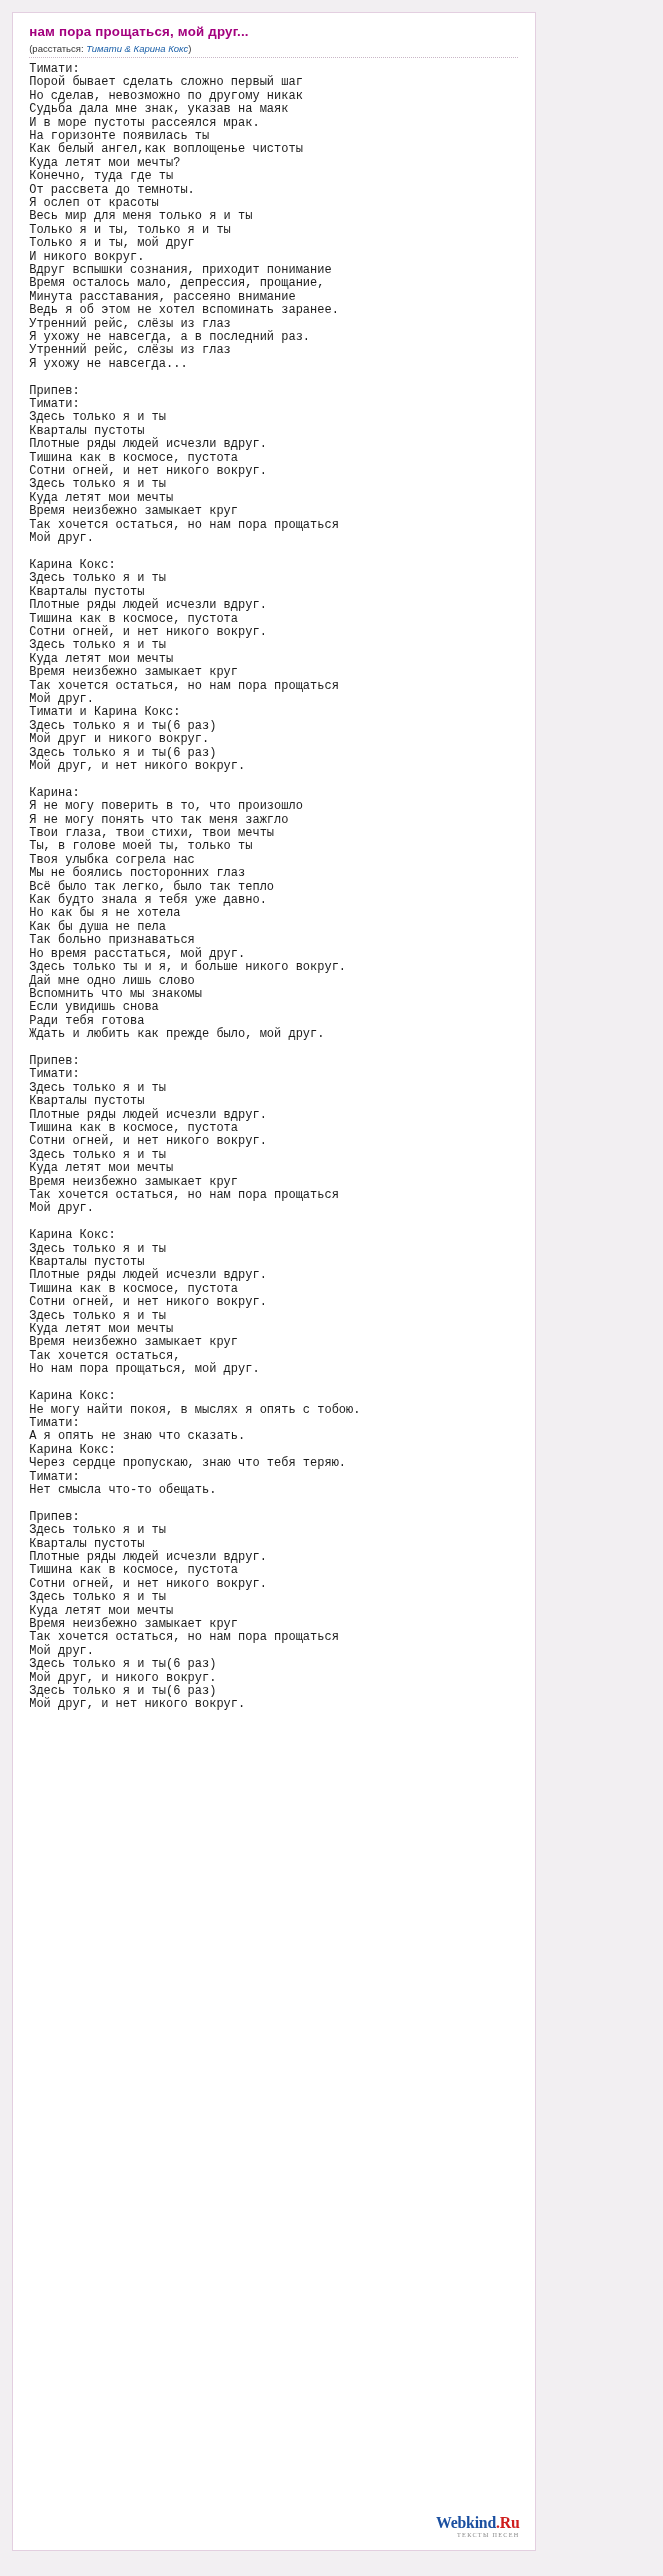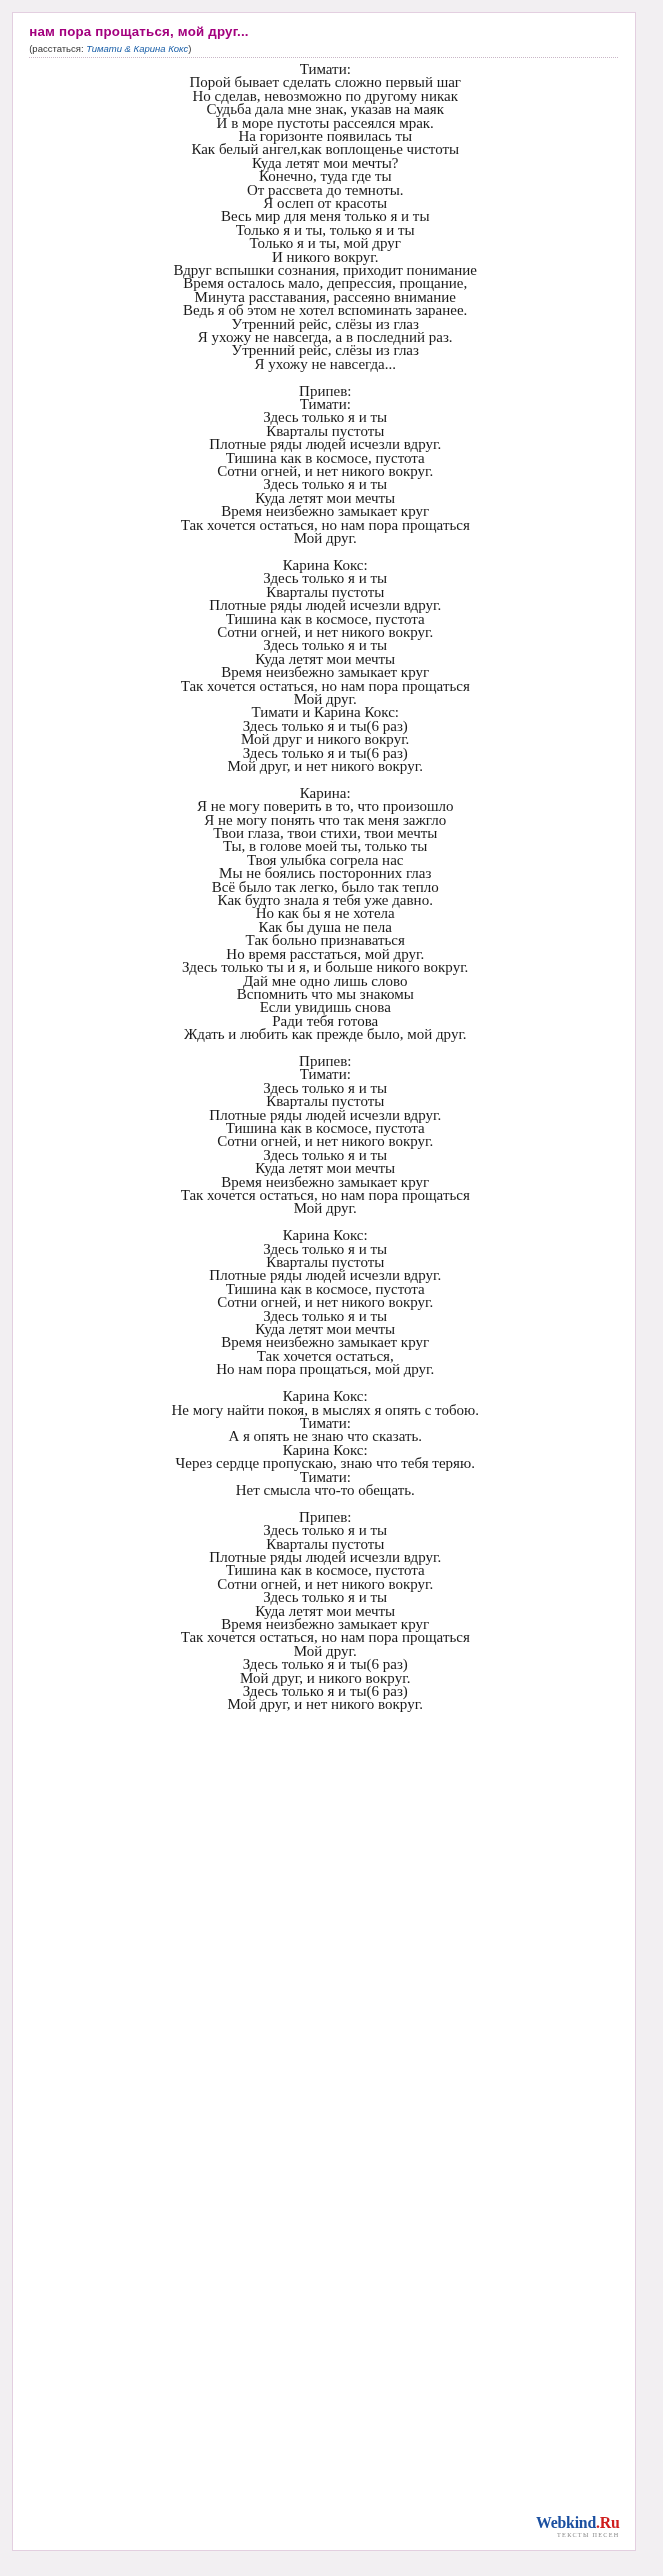--- a/index.html
+++ b/index.html
@@ -11,21 +11,21 @@
     height: 2576px;
     background: #f2eff2;
     font-family: "Liberation Sans", sans-serif;
     position: relative;
     overflow: hidden;
   }
   .page {
     position: absolute;
     left: 11.6px;
     top: 11.6px;
-    width: 624px;
+    width: 524px;
     min-height: 2539px;
     background: #ffffff;
     border: 0.8px solid #e3cfe0;
     box-sizing: border-box;
   }
   .inner {
     padding: 10px 13.3px 8.3px 13.3px;
   }
   .song-title {
     font-size: 13.3px;
@@ -49,27 +49,26 @@
   .artist-line .paren {
     color: #333333;
   }
   .divider {
     border: 0;
     border-top: 0.8px dotted #c9b7c7;
     margin: 3.3px 3.3px 5px 3.3px;
     height: 0;
   }
   .lyrics {
-    font-size: 15px;
+    font-size: 12px;
     line-height: 13.4px;
     color: #1b1b1b;
     white-space: pre-wrap;
     margin: 0 0 0 3.3px;
-    font-family: Liberation Serif, serif;
-    text-align: center;
+    font-family: Liberation Mono, monospace;
   }
   .footer {
     position: absolute;
     right: 15px;
     bottom: 11.6px;
     text-align: right;
     line-height: 1;
     font-family: Liberation Serif, serif;
   }
   .wk {

